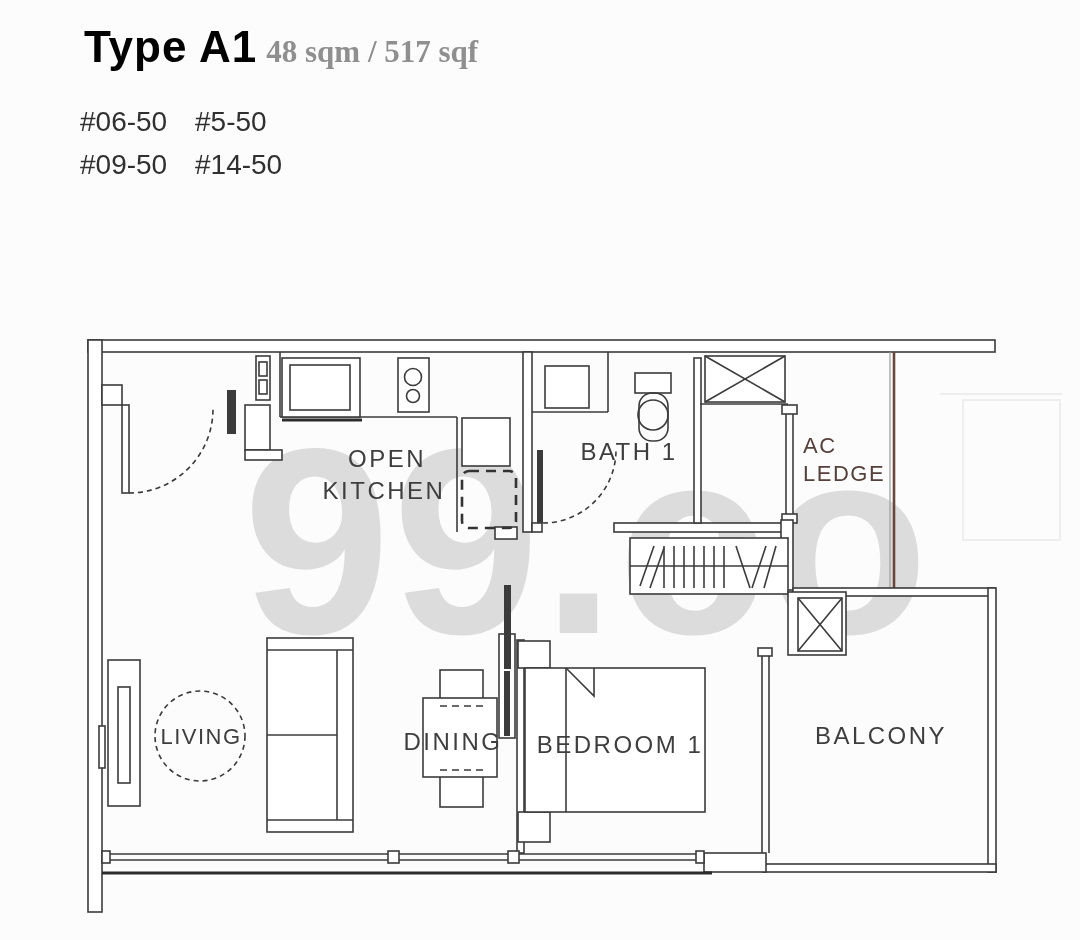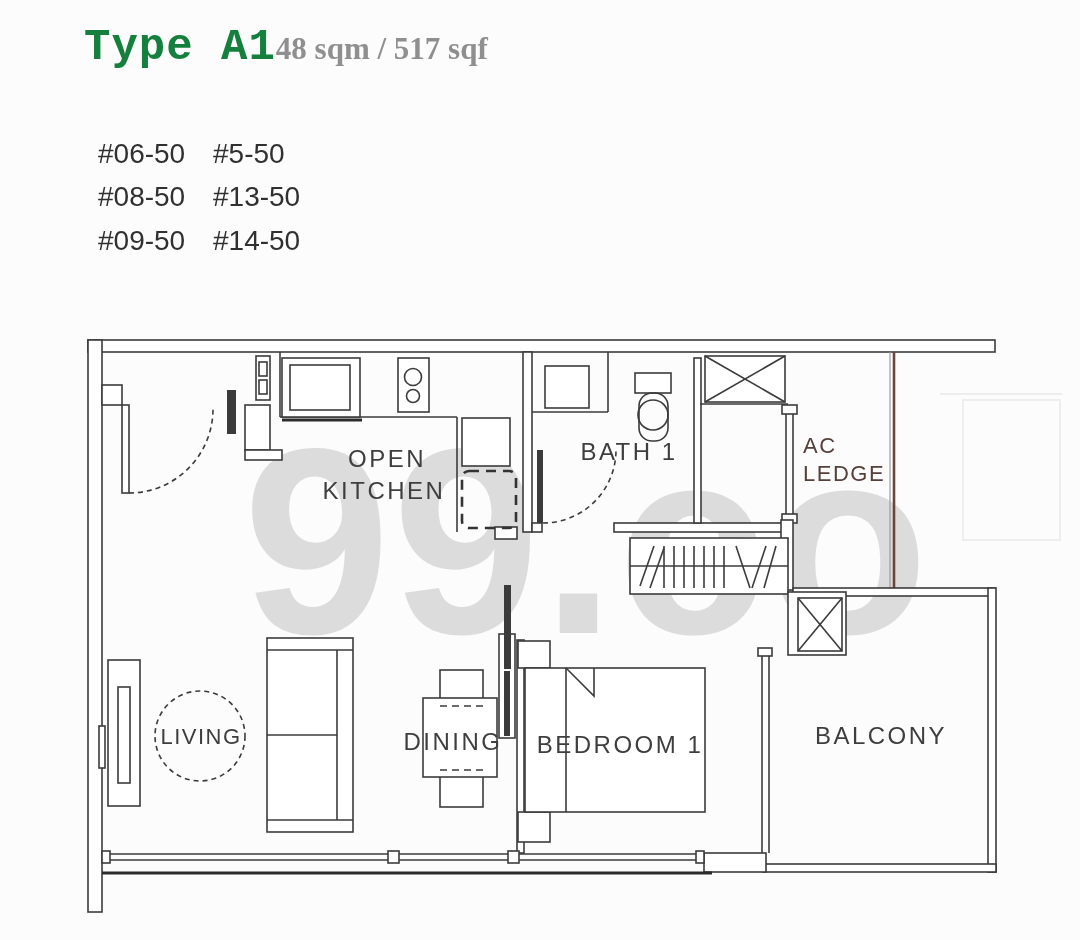--- a/index.html
+++ b/index.html
@@ -1,25 +1,25 @@
 <!DOCTYPE html>
 <html><head>
 <meta charset="utf-8">
 <style>
   html,body{margin:0;padding:0;background:#ffffff;}
   #stage{position:relative;width:1080px;height:940px;background:#fcfcfc;overflow:hidden;
          font-family:"Liberation Sans",sans-serif;}
   
   #titleblock{position:absolute;left:84px;top:22px;white-space:nowrap;}
-  #titleblock .type{font-family:Liberation Mono, monospace;font-weight:bold;font-size:44px;
-                    color:#15803d;letter-spacing:1px;margin-top:28px;}
+  #titleblock .type{font-family:Liberation Sans, sans-serif;font-weight:bold;font-size:44px;
+                    color:#000000;letter-spacing:1px;margin-top:28px;}
   #titleblock .area{font-family:"Liberation Serif",serif;font-weight:bold;font-size:31px;
-                    color:#8f8f8f;margin-left:0;}
+                    color:#8f8f8f;margin-left:9px;}
   
-  #unitlist{position:absolute;left:98px;top:100px;color:#303030;font-size:28px;margin-top:32px;}
+  #unitlist{position:absolute;left:80px;top:100px;color:#303030;font-size:28px;}
   #unitlist .urow{display:flex;height:43.5px;align-items:center;}
   #unitlist .ucell{width:115px;}
   
   #plan{position:absolute;left:0;top:0;}
   .w{stroke:#3b3b3b;stroke-width:1.6;fill:#ffffff;}
   .ln{stroke:#3b3b3b;stroke-width:1.6;fill:none;}
   .thick{stroke:#2c2c2c;stroke-width:3;fill:none;}
   .fillw{fill:#3b3b3b;stroke:none;}
   .dash{stroke:#3b3b3b;stroke-width:1.6;fill:none;stroke-dasharray:5 4;}
   .fridge{stroke:#333333;stroke-width:2.6;fill:none;stroke-dasharray:10 7;}
@@ -40,24 +40,20 @@
   <div id="titleblock">
     <span class="type">Type A1</span><span class="area">48 sqm / 517 sqf</span>
   </div>
 
   <div id="unitlist">
     <div class="urow">
       <span class="ucell">#06-50</span>
       <span class="ucell">#5-50</span>
     </div>
     <div class="urow">
-      <span class="ucell">#08-50</span>
-      <span class="ucell">#13-50</span>
-    </div>
-    <div class="urow">
       <span class="ucell">#09-50</span>
       <span class="ucell">#14-50</span>
     </div>
   </div>
 
   <svg id="plan" width="1080" height="940" viewBox="0 0 1080 940">
 
     <text class="wm" x="243" y="633">99.co</text>
 
     <g>

